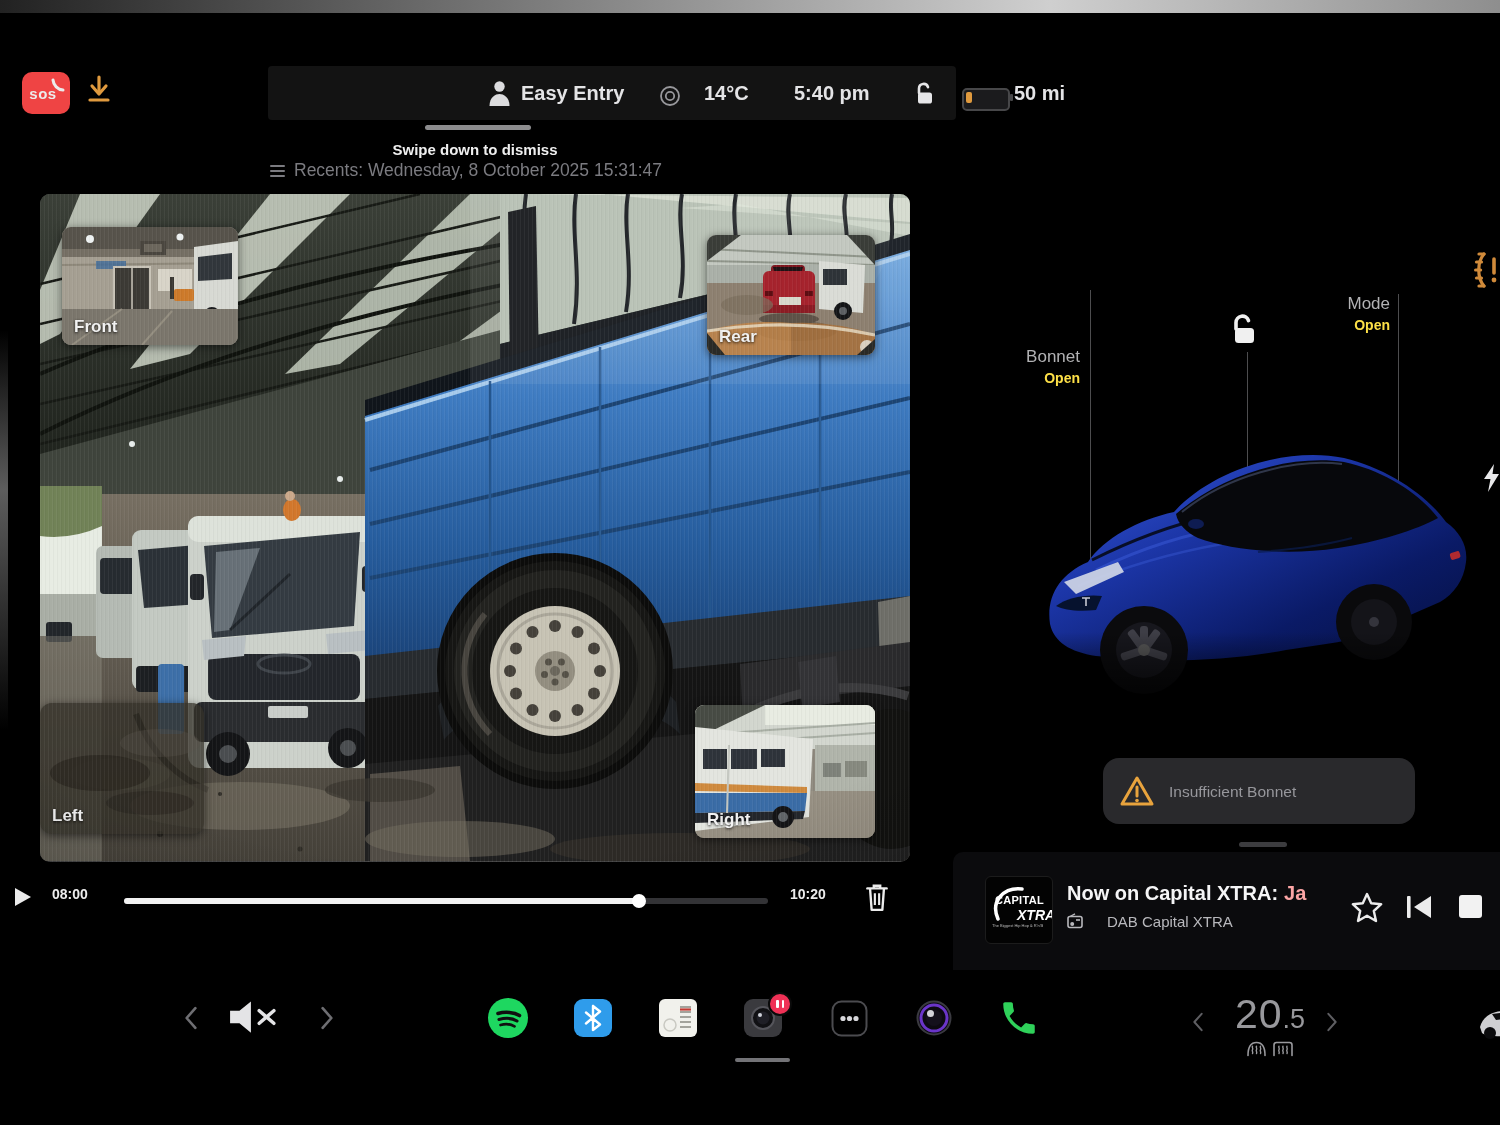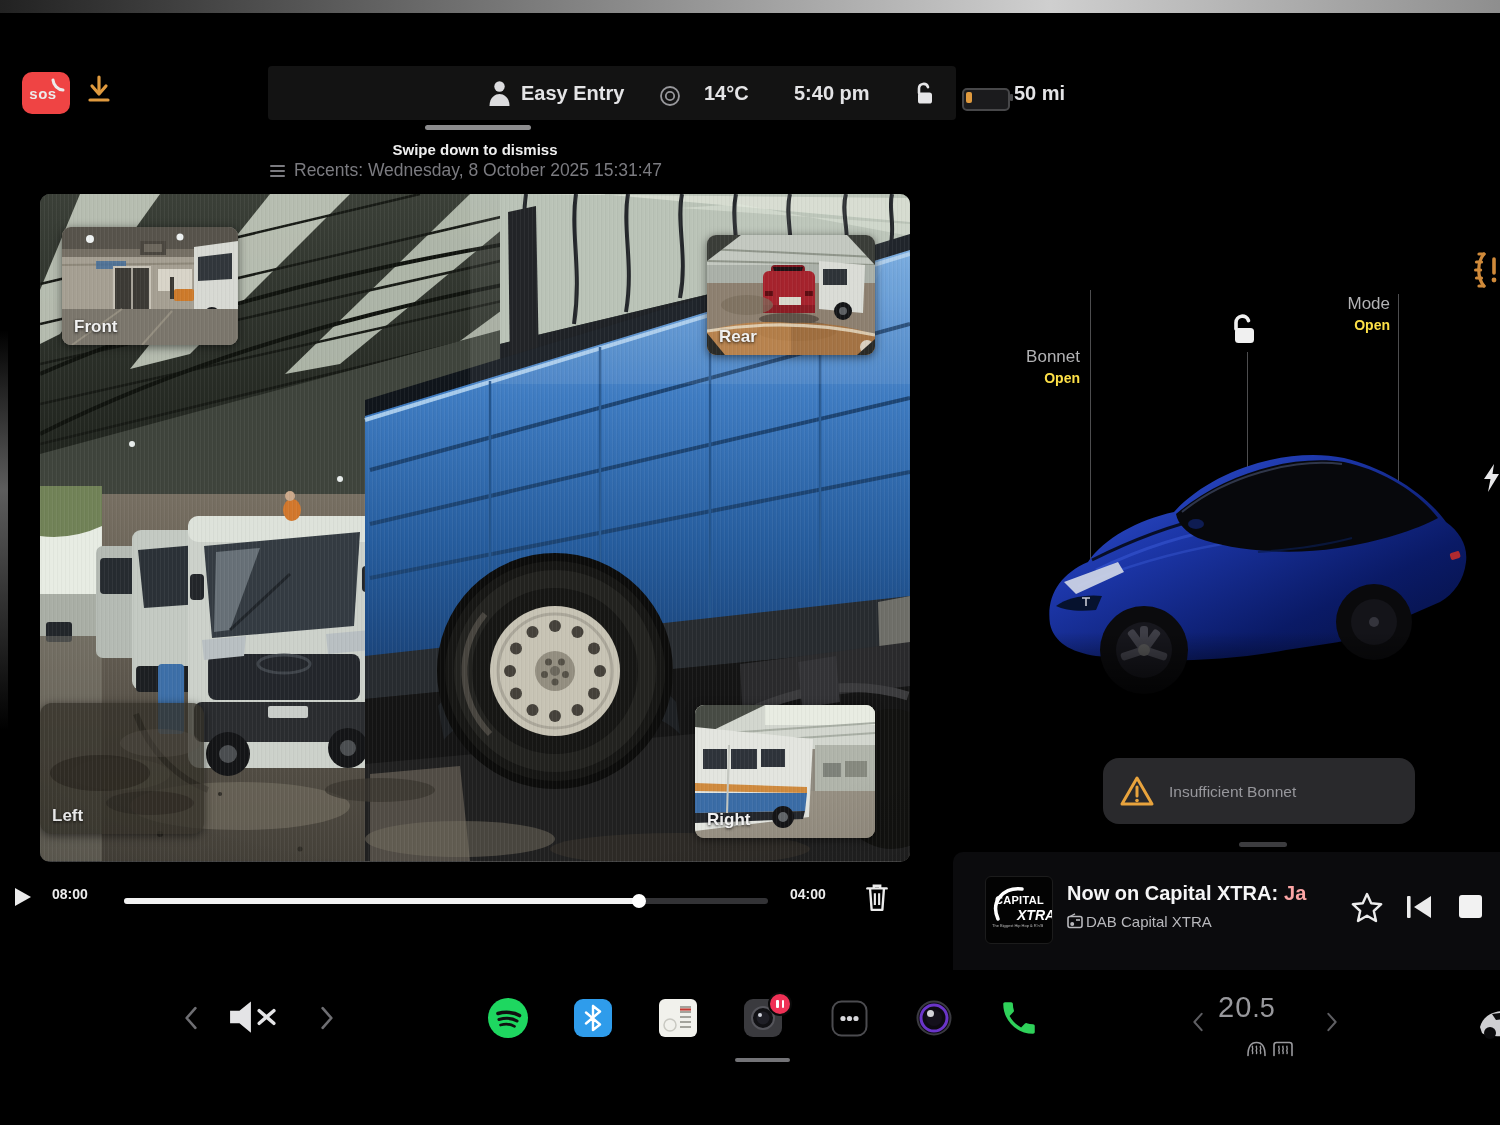--- a/index.html
+++ b/index.html
@@ -87,32 +87,32 @@
   
   .media{left:953px;top:852px;width:547px;height:118px;background:#0b0b0d;border-radius:10px 0 0 0;}
   .art{position:absolute;left:32px;top:24px;width:66px;height:66px;border-radius:6px;background:#030303;
     border:1px solid #1c1c1c;overflow:hidden;}
   .art .c1{position:absolute;left:9px;top:17px;font-size:11px;font-weight:800;color:#fff;letter-spacing:.3px;}
   .art .c2{position:absolute;left:31px;top:30px;font-size:14px;font-weight:800;color:#fff;font-style:italic;}
   .art .c3{position:absolute;left:6px;top:46px;font-size:4px;color:#bbb;white-space:nowrap;}
   .m-title{position:absolute;left:114px;top:30px;font-size:20px;font-weight:700;color:#f5f5f6;white-space:nowrap;
     width:290px;overflow:hidden;}
   .m-title .dim{color:#fca5a5;margin-left:6px;}
-  .m-src{position:absolute;left:114px;top:61px;display:flex;align-items:center;gap:2px;
+  .m-src{position:absolute;left:114px;top:61px;display:flex;align-items:center;gap:23px;
     font-size:15px;color:#b8b8bc;}
   .star-btn{position:absolute;left:398px;top:40px;}
   .prev-btn{position:absolute;left:452px;top:42px;}
   .stop-btn{position:absolute;left:506px;top:43px;width:23px;height:23px;background:#f2f2f2;border-radius:3px;}
 
   
   .dock{left:0;top:985px;width:1500px;height:100px;}
   .dock > *{position:absolute;}
   .chev{top:21px;}
   .temp-group{left:1218px;top:6px;display:flex;align-items:baseline;color:#98989c;}
-  .temp-int{font-size:29px;font-weight:300;letter-spacing:1px;}
+  .temp-int{font-size:41px;font-weight:300;letter-spacing:1px;margin-left:17px;}
   .temp-frac{font-size:27px;font-weight:300;}
   .cam-underline{left:735px;top:73px;width:55px;height:4px;border-radius:2px;background:#737377;}
   .badge{position:absolute;left:-0px;top:0;width:20px;height:20px;border-radius:50%;background:#ef3156;
     border:2px solid #0a0a0a;display:flex;align-items:center;justify-content:center;gap:3px;}
   .badge i{display:block;width:2.5px;height:8px;background:#fff;border-radius:1px;}
 </style>
 </head>
 <body>
 
 <div class="abs photo-strip"></div>
@@ -442,21 +442,21 @@
   </div>
 </div>
 
 <svg class="abs play-btn" width="18" height="20" viewBox="0 0 18 20">
   <polygon points="1,1 17,10 1,19" fill="#ececec"></polygon>
 </svg>
 <div class="abs time t-elapsed">08:00</div>
 <div class="abs track">
   <div class="track-fill" style="width:80%"></div>
 </div>
-<div class="abs time t-dur">04:00</div>
+<div class="abs time t-dur">10:20</div>
 <svg class="abs trash-btn" width="26" height="30" viewBox="0 0 24 28">
   <path d="M9 6 V3.5 H15 V6" stroke="#ececec" stroke-width="2.2" fill="none"></path>
   <line x1="3" y1="6" x2="21" y2="6" stroke="#ececec" stroke-width="2.2" stroke-linecap="round"></line>
   <path d="M5.5 6 L7 26 H17 L18.5 6" stroke="#ececec" stroke-width="2.2" fill="none" stroke-linejoin="round"></path>
   <line x1="10" y1="10.5" x2="10" y2="21.5" stroke="#ececec" stroke-width="2"></line>
   <line x1="14" y1="10.5" x2="14" y2="21.5" stroke="#ececec" stroke-width="2"></line>
 </svg>
 
 <svg class="abs tpms" width="44" height="40" viewBox="0 0 44 40">
   <g stroke="#d08a3a" stroke-width="3.2" fill="none" stroke-linecap="round">

